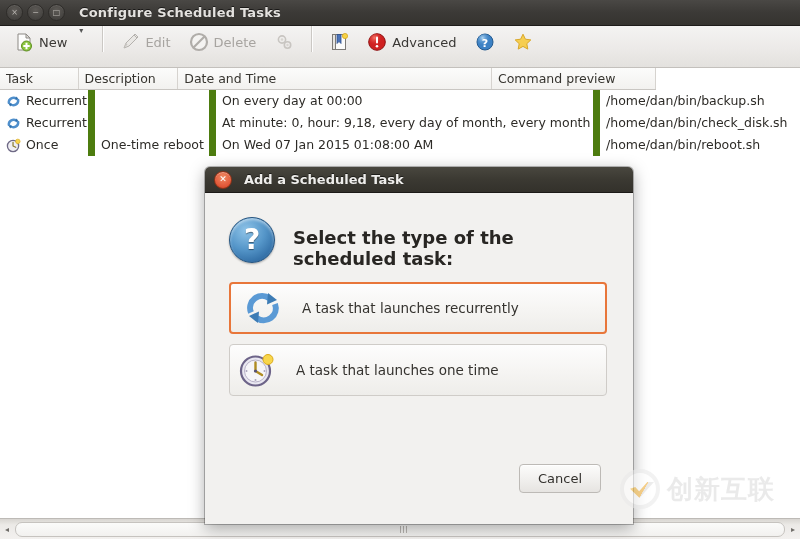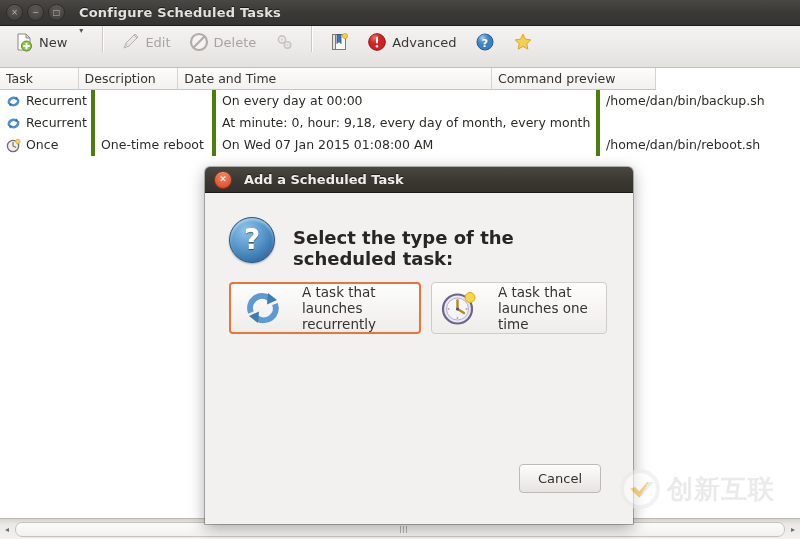--- a/index.html
+++ b/index.html
@@ -63,21 +63,21 @@
     font-size:12.5px;color:#36342f;
     border-right:1px solid #d6d3cf;overflow:hidden;white-space:nowrap;
   }
   .rowarea{width:800px;height:70px;background:#fff;position:relative;}
   .trow{height:22px;display:flex;align-items:center;width:800px;box-sizing:border-box;}
   .trow .cell{
     box-sizing:border-box;padding-left:6px;height:22px;line-height:22px;
     font-size:12.5px;color:#2d2b27;white-space:nowrap;overflow:hidden;
     display:flex;align-items:center;gap:5px;
   }
-  .trow .cell.bordered{border-right:4px solid #4d7c0f;}
+  .trow .cell.bordered{border-right:7px solid #4d7c0f;}
   .c-task{width:95px;}
   .c-desc{width:121px;}
   .c-date{width:384px;}
   .c-cmd{width:200px;}
 
   .canvas-blank{position:absolute;left:0;top:159px;width:800px;height:360px;background:#fff;}
 
   
   .hscroll{
     position:absolute;left:0;bottom:0;width:800px;height:20px;
@@ -124,21 +124,21 @@
     width:44px;height:44px;border-radius:50%;flex:0 0 44px;margin-top:2px;
     background:radial-gradient(circle at 36% 28%,#8ec3e8 0%,#5596c9 45%,#2f6ba3 80%,#2a5f93 100%);
     border:1px solid #24537f;
     box-shadow:inset 0 2px 3px rgba(255,255,255,.5),0 1px 2px rgba(0,0,0,.3);
     display:flex;align-items:center;justify-content:center;
     color:#fff;font-weight:bold;font-size:28px;line-height:1;
     text-shadow:0 1px 1px rgba(0,0,0,.45);
   }
   .dlg-prompt{font-size:18px;font-weight:bold;color:#282623;margin-top:12px;}
 
-  .opt-list{margin-top:13px;display:flex;gap:10px;}
+  .opt-list{margin-top:13px;display:flex;flex-direction:column;gap:10px;}
   .opt{
     height:52px;box-sizing:border-box;border-radius:4px;display:flex;align-items:center;
     background:linear-gradient(to bottom,#fdfdfd 0%,#f6f5f3 50%,#eeedea 100%);
     border:1px solid #cfccc8;padding-left:8px;gap:20px;
   }
   .opt.selected{border:2px solid #e8763a;padding-left:13px;}
   .opt-label{font-size:13.5px;color:#35332f;}
   .opt-ico{width:38px;height:38px;position:relative;flex:0 0 38px;}
 
   .cancel-wrap{position:absolute;right:32px;bottom:32px;}
@@ -323,20 +323,21 @@
             <path d="M3 9.5a5 5 0 0 1 8.2-4.3" fill="none" stroke="#4f8fcc" stroke-width="2.6" stroke-linecap="round"></path>
             <path d="M13 6.5a5 5 0 0 1-8.2 4.3" fill="none" stroke="#4f8fcc" stroke-width="2.6" stroke-linecap="round"></path>
             <path d="M11.6 2.6l1.4 3.3-3.4-.6z" fill="#2f6ea8"></path>
             <path d="M4.4 13.4l-1.4-3.3 3.4.6z" fill="#2f6ea8"></path>
           </svg>
         </span>
         <span>Recurrent</span>
       </div>
       <div class="cell c-desc bordered"></div>
       <div class="cell c-date bordered">At minute: 0, hour: 9,18, every day of month, every month</div>
+      <div class="cell c-cmd">/home/dan/bin/check_disk.sh</div>
     </div>
 
     <div class="trow">
       <div class="cell c-task bordered">
         <span class="ico" style="width:15px;height:15px;flex:0 0 15px">
           <svg width="15" height="15" viewBox="0 0 16 16">
             <circle cx="7.5" cy="8.5" r="6" fill="#efeef2" stroke="#6f6a86" stroke-width="1.4"></circle>
             <path d="M7.5 8.5 V4.6 M7.5 8.5 L10.4 9.9" stroke="#8a7a2e" stroke-width="1.3" stroke-linecap="round"></path>
             <circle cx="12.6" cy="3.6" r="2.4" fill="#f7d54b" stroke="#d8a81c" stroke-width=".7"></circle>
           </svg>

